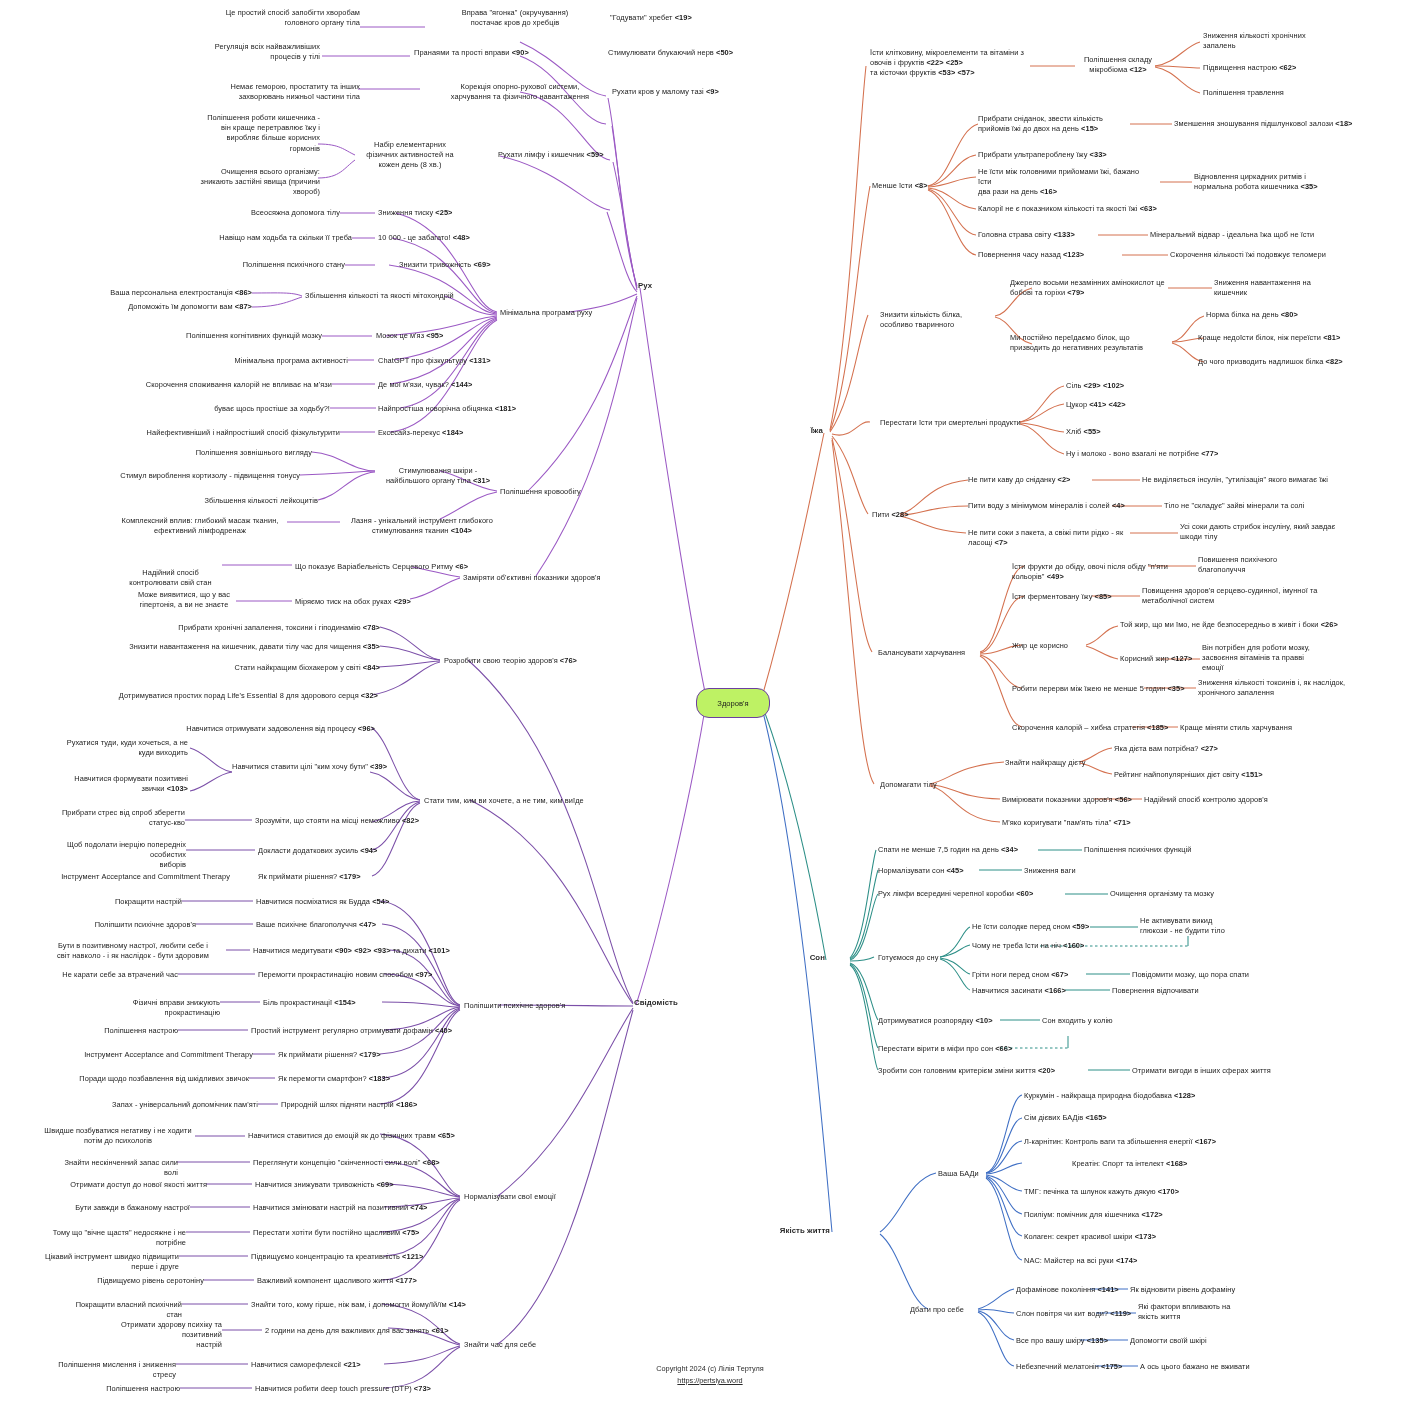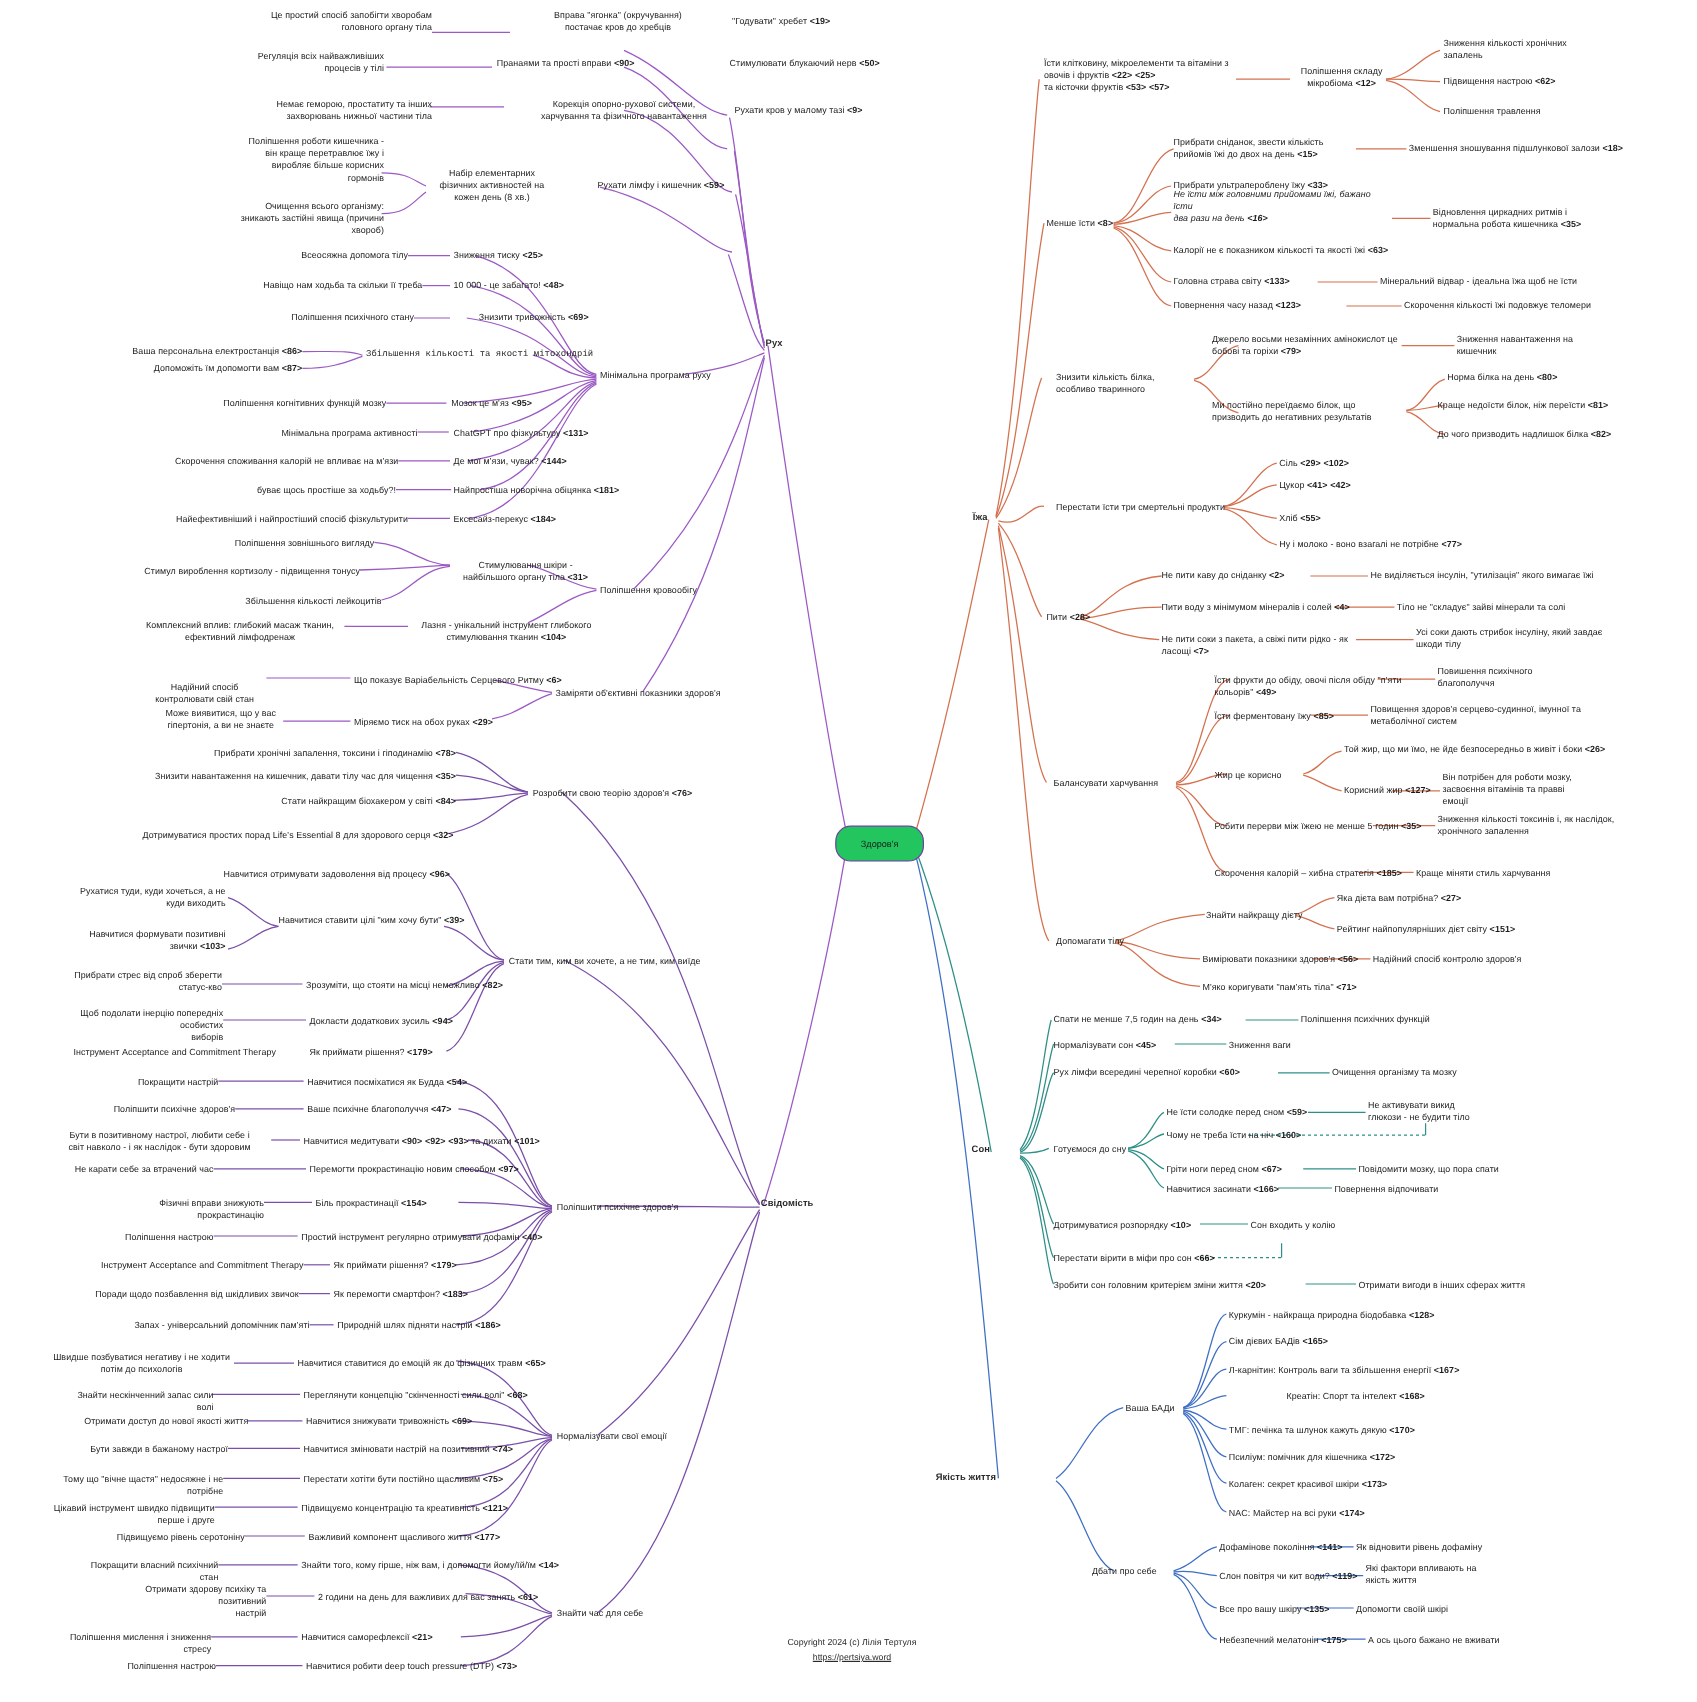--- a/index.html
+++ b/index.html
@@ -20,21 +20,21 @@
     color:#1b1b1b;
   }
   .node.r{text-align:right;}
   .node.l{text-align:left;}
   .node.c{text-align:center;}
   .node b{font-weight:bold;}
   .root{
     position:absolute;
     border:1.3px solid #6c3fa0;
     border-radius:13px;
-    background:#22c55e;
+    background:#bef264;
     font-size:7.6px;
     color:#1b1b1b;
     display:flex;align-items:center;justify-content:center;
     text-align:center;
   }
   .mainlabel{font-size:7.8px;font-weight:bold;}
   .copyright{
     position:absolute;
     font-size:7.3px;
     line-height:12px;
@@ -415,21 +415,21 @@
   <div class="node l" style="left:378px;top:208px;width:140px;"><span>Зниження тиску <b>&lt;25&gt;</b></span></div>
 
   <div class="node r" style="left:180px;top:233px;width:172px;"><span>Навіщо нам ходьба та скільки її треба</span></div>
   <div class="node l" style="left:378px;top:233px;width:150px;"><span>10 000 - це забагато! <b>&lt;48&gt;</b></span></div>
 
   <div class="node r" style="left:190px;top:260px;width:155px;"><span>Поліпшення психічного стану</span></div>
   <div class="node l" style="left:378px;top:260px;width:150px;margin-left:21px;"><span>Знизити тривожність <b>&lt;69&gt;</b></span></div>
 
   <div class="node r" style="left:100px;top:288px;width:152px;"><span>Ваша персональна електростанція <b>&lt;86&gt;</b></span></div>
   <div class="node r" style="left:110px;top:302px;width:142px;"><span>Допоможіть їм допомогти вам <b>&lt;87&gt;</b></span></div>
-  <div class="node l" style="left:305px;top:291px;width:200px;font-family:Liberation Mono, monospace;"><span>Збільшення кількості та якості мітохондрій</span></div>
+  <div class="node l" style="left:305px;top:291px;width:200px;"><span>Збільшення кількості та якості мітохондрій</span></div>
 
   <div class="node r" style="left:170px;top:331px;width:152px;"><span>Поліпшення когнітивних функцій мозку</span></div>
   <div class="node l" style="left:376px;top:331px;width:120px;"><span>Мозок це м'яз <b>&lt;95&gt;</b></span></div>
 
   <div class="node r" style="left:195px;top:356px;width:153px;"><span>Мінімальна програма активності</span></div>
   <div class="node l" style="left:378px;top:356px;width:150px;"><span>ChatGPT про фізкультуру <b>&lt;131&gt;</b></span></div>
 
   <div class="node r" style="left:130px;top:380px;width:202px;"><span>Скорочення споживання калорій не впливає на м'язи</span></div>
   <div class="node l" style="left:378px;top:380px;width:150px;"><span>Де мої м'язи, чувак? <b>&lt;144&gt;</b></span></div>
 
@@ -542,21 +542,21 @@
   <div class="node l" style="left:870px;top:48px;width:165px;"><span>Їсти клітковину, мікроелементи та вітаміни з<br>овочів і фруктів <b>&lt;22&gt;</b> <b>&lt;25&gt;</b><br>та кісточки фруктів <b>&lt;53&gt;</b> <b>&lt;57&gt;</b></span></div>
   <div class="node c" style="left:1078px;top:55px;width:80px;"><span>Поліпшення складу<br>мікробіома <b>&lt;12&gt;</b></span></div>
   <div class="node l" style="left:1203px;top:31px;width:140px;"><span>Зниження кількості хронічних<br>запалень</span></div>
   <div class="node l" style="left:1203px;top:63px;width:140px;"><span>Підвищення настрою <b>&lt;62&gt;</b></span></div>
   <div class="node l" style="left:1203px;top:88px;width:140px;"><span>Поліпшення травлення</span></div>
 
   <div class="node l" style="left:872px;top:181px;width:90px;"><span>Менше їсти <b>&lt;8&gt;</b></span></div>
   <div class="node l" style="left:978px;top:114px;width:160px;"><span>Прибрати сніданок, звести кількість<br>прийомів їжі до двох на день <b>&lt;15&gt;</b></span></div>
   <div class="node l" style="left:1174px;top:119px;width:200px;"><span>Зменшення зношування підшлункової залози <b>&lt;18&gt;</b></span></div>
   <div class="node l" style="left:978px;top:150px;width:170px;"><span>Прибрати ультрапероблену їжу <b>&lt;33&gt;</b></span></div>
-  <div class="node l" style="left:978px;top:157px;width:175px;font-style:italic;"><span>Не їсти між головними прийомами їжі, бажано їсти<br>два рази на день <b>&lt;16&gt;</b></span></div>
+  <div class="node l" style="left:978px;top:167px;width:175px;"><span>Не їсти між головними прийомами їжі, бажано їсти<br>два рази на день <b>&lt;16&gt;</b></span></div>
   <div class="node l" style="left:1194px;top:172px;width:160px;"><span>Відновлення циркадних ритмів і<br>нормальна робота кишечника <b>&lt;35&gt;</b></span></div>
   <div class="node l" style="left:978px;top:204px;width:200px;"><span>Калорії не є показником кількості та якості їжі <b>&lt;63&gt;</b></span></div>
   <div class="node l" style="left:978px;top:230px;width:130px;"><span>Головна страва світу <b>&lt;133&gt;</b></span></div>
   <div class="node l" style="left:1150px;top:230px;width:200px;"><span>Мінеральний відвар - ідеальна їжа щоб не їсти</span></div>
   <div class="node l" style="left:978px;top:250px;width:150px;"><span>Повернення часу назад <b>&lt;123&gt;</b></span></div>
   <div class="node l" style="left:1170px;top:250px;width:200px;"><span>Скорочення кількості їжі подовжує теломери</span></div>
 
   <div class="node l" style="left:880px;top:310px;width:118px;"><span>Знизити кількість білка,<br>особливо тваринного</span></div>
   <div class="node l" style="left:1010px;top:278px;width:160px;"><span>Джерело восьми незамінних амінокислот це<br>бобові та горіхи <b>&lt;79&gt;</b></span></div>
   <div class="node l" style="left:1214px;top:278px;width:140px;"><span>Зниження навантаження на<br>кишечник</span></div>

